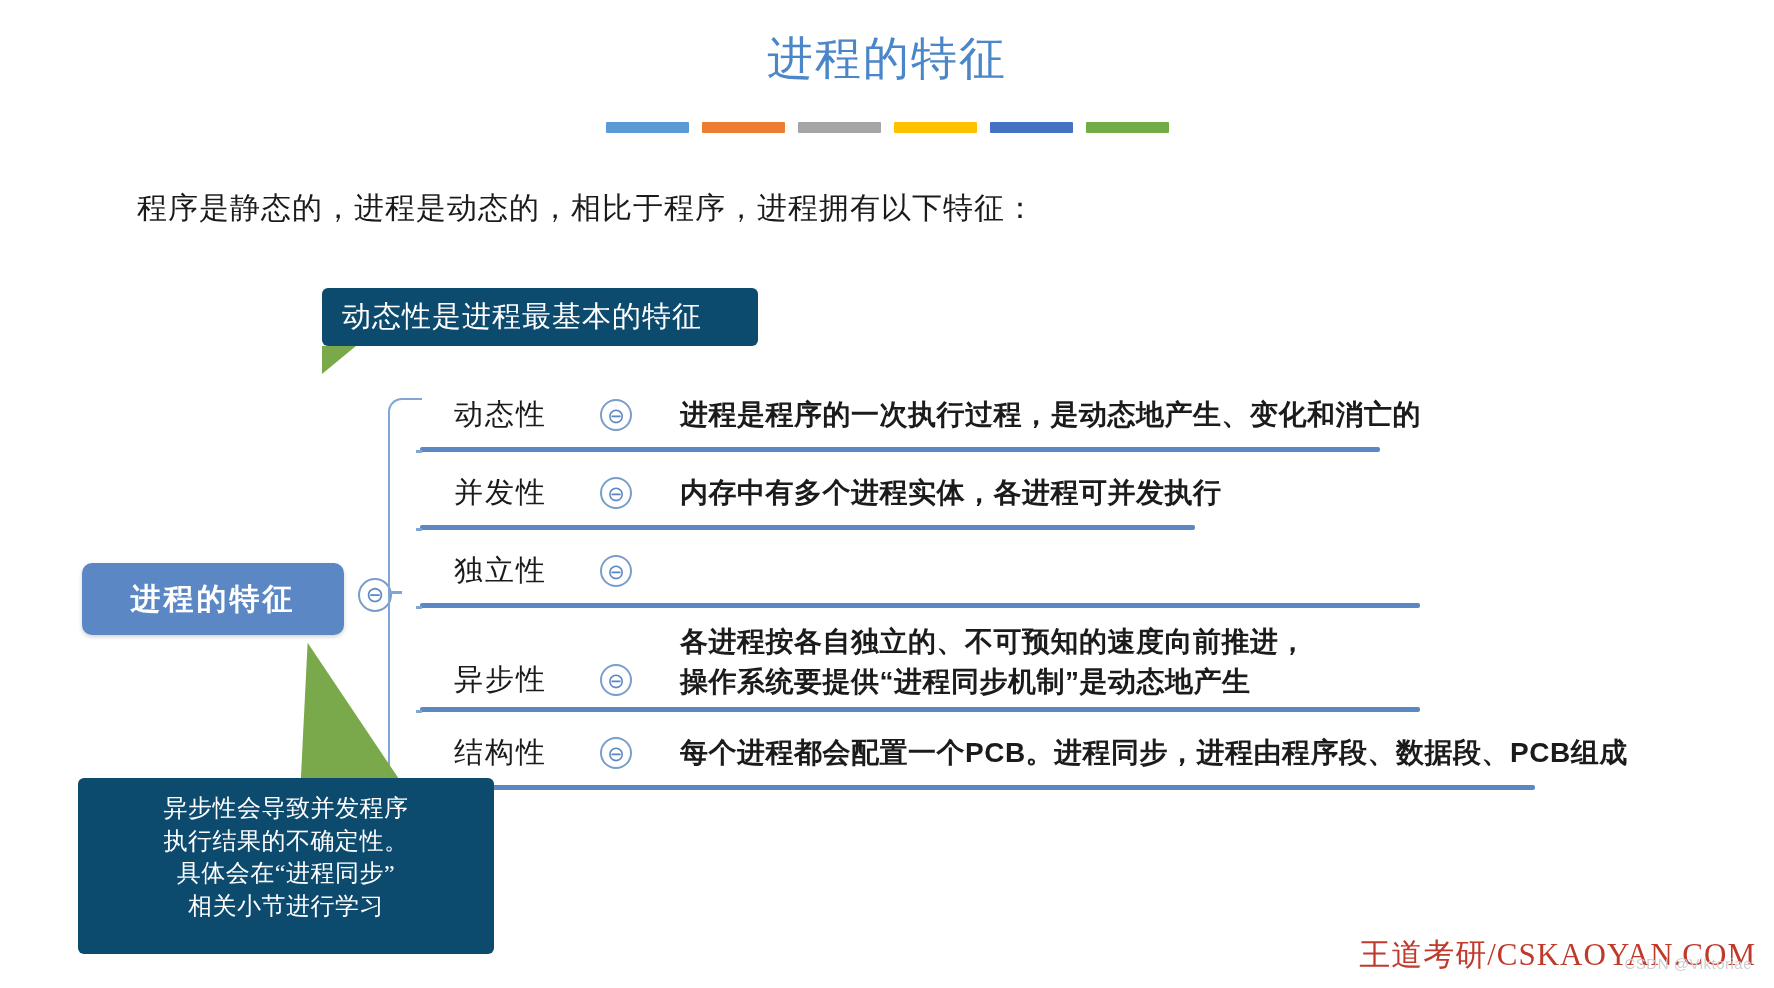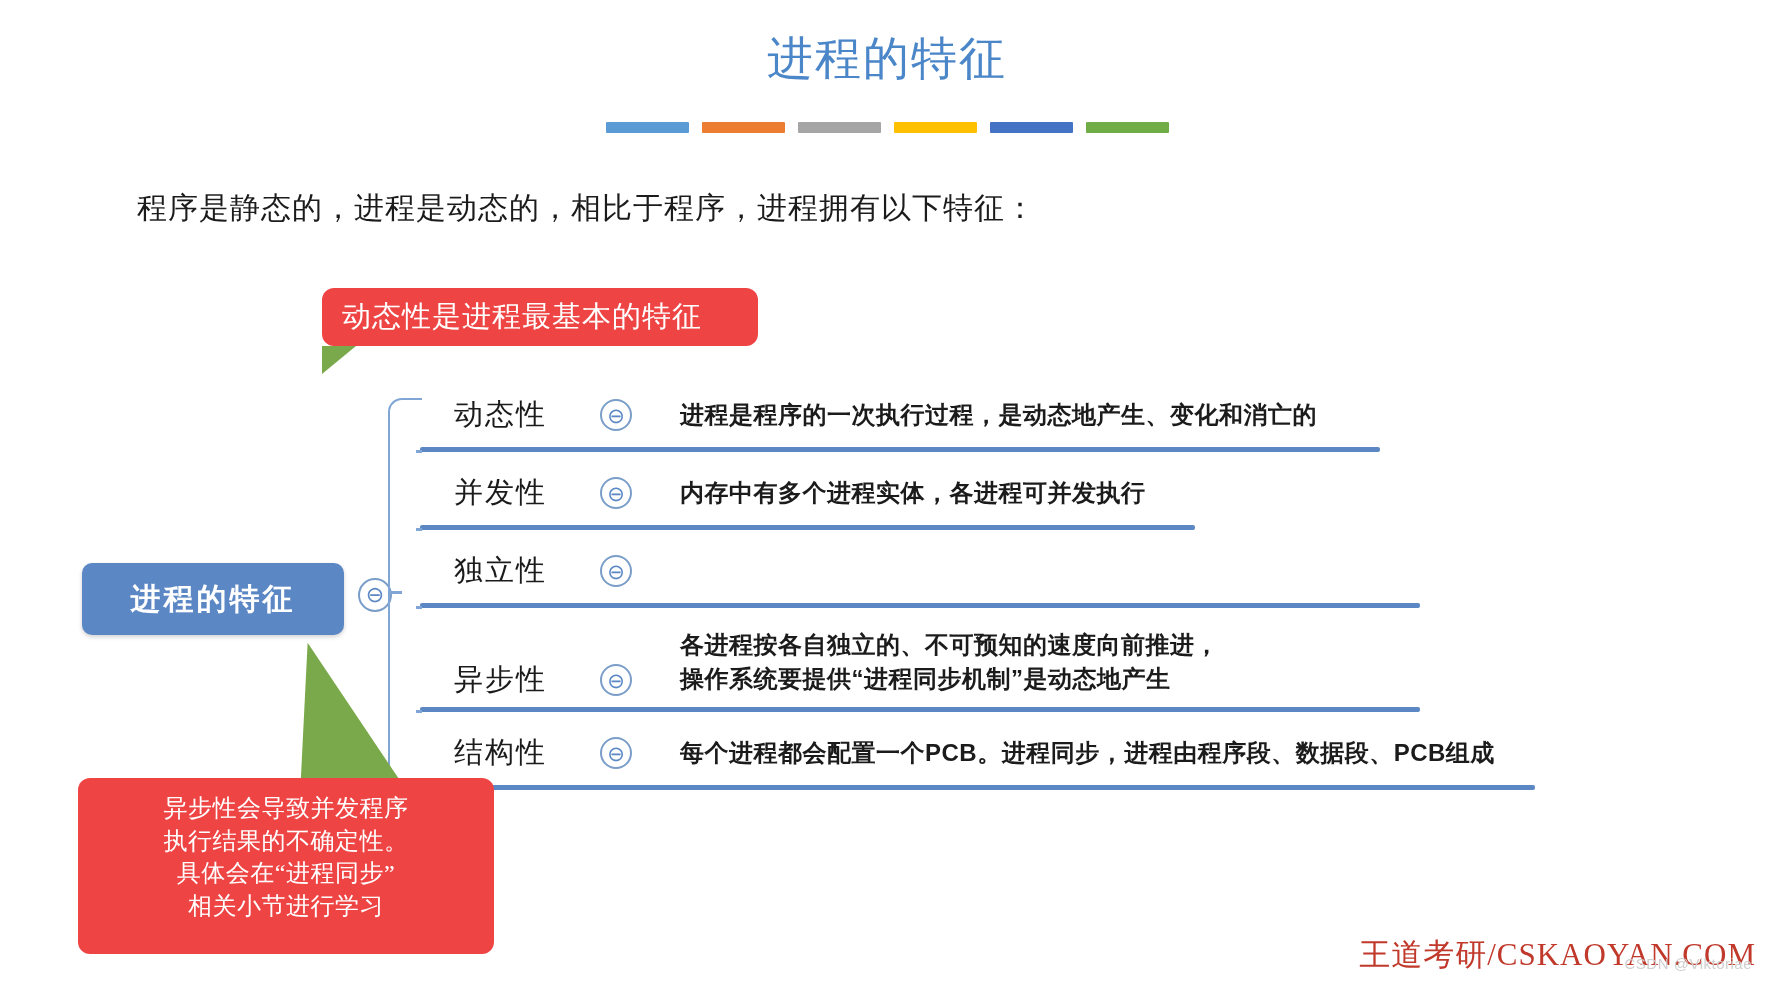--- a/index.html
+++ b/index.html
@@ -141,21 +141,21 @@
     justify-content: center;
     color: #5b87c5;
     font-size: 21px;
     line-height: 1;
   }
   .row-text {
     position: absolute;
     left: 260px;
     top: 50%;
     transform: translateY(-50%);
-    font-size: 24px;
+    font-size: 28px;
     font-weight: bold;
     color: #1b1b1b;
     letter-spacing: 0.5px;
     white-space: pre-line;
     line-height: 1.42;
   }
   .row-underline {
     position: absolute;
     left: 0;
     bottom: 0;
@@ -169,24 +169,24 @@
     position: absolute;
     left: 416px;
     width: 6px;
     height: 3px;
     background: #7fa6d4;
   }
 
   
   .callout {
     position: absolute;
-    background: #ef4444;
+    background: #0c4a6e;
     color: #ffffff;
     font-family: "Liberation Serif", serif;
-    border-radius: 12px;
+    border-radius: 6px;
     box-sizing: border-box;
   }
   .callout-top {
     left: 322px;
     top: 288px;
     width: 436px;
     height: 58px;
     display: flex;
     align-items: center;
     padding-left: 20px;

